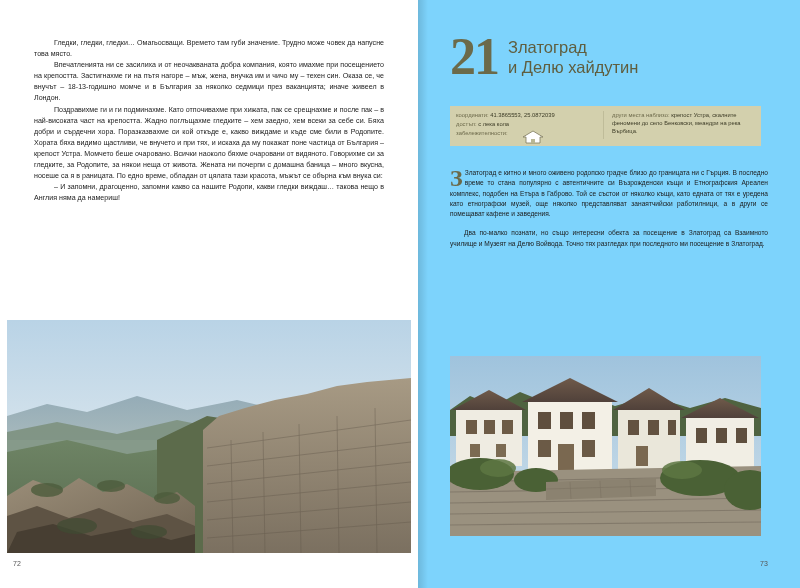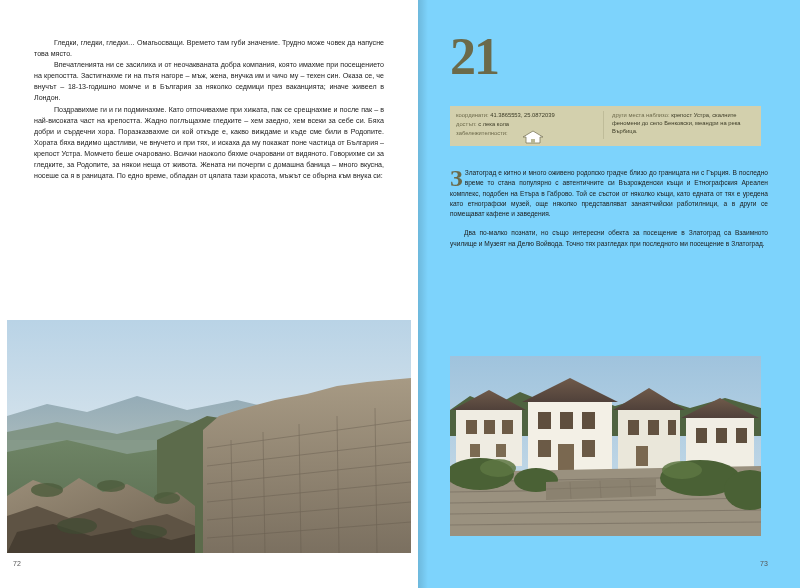--- a/index.html
+++ b/index.html
@@ -183,20 +183,21 @@
 <body>
 
 <div class="spread">
 
   <div class="page-left">
 
     <div class="left-text">
       <p>Гледки, гледки, гледки… Омагьосващи. Времето там губи значение. Трудно може човек да напусне това място.</p>
       <p>Впечатленията ни се засилиха и от неочакваната добра компания, която имахме при посещението на крепостта. Застигнахме ги на пътя нагоре – мъж, жена, внучка им и чичо му – техен син. Оказа се, че внучът – 18-13-годишно момче и в България за няколко седмици през ваканцията; иначе живеел в Лондон.</p>
       <p>Поздравихме ги и ги подминахме. Като отпочивахме при хижата, пак се срещнахме и после пак – в най-високата част на крепостта. Жадно поглъщахме гледките – хем заедно, хем всеки за себе си. Бяха добри и сърдечни хора. Поразказвахме си кой откъде е, какво виждаме и къде сме били в Родопите. Хората бяха видимо щастливи, че внучето и при тях, и искаха да му покажат поне частица от България – крепост Устра. Момчето беше очаровано. Всички наоколо бяхме очаровани от видяното. Говорихме си за гледките, за Родопите, за някои неща от живота. Жената ни почерпи с домашна баница – много вкусна, носеше са я в раницата. По едно време, обладан от цялата тази красота, мъжът се обърна към внука си:</p>
+      <p>– И запомни, драгоценно, запомни какво са нашите Родопи, какви гледки виждаш… такова нещо в Англия няма да намериш!</p>
     </div>
 
     <div class="left-photo">
       <svg width="404" height="233" viewBox="0 0 404 233" preserveAspectRatio="none">
         <defs>
           <linearGradient id="skyL" x1="0" y1="0" x2="0" y2="1">
             <stop offset="0%" stop-color="#b9d3e6"></stop>
             <stop offset="55%" stop-color="#d7e4ec"></stop>
             <stop offset="100%" stop-color="#e6eced"></stop>
           </linearGradient>
@@ -254,20 +255,24 @@
     </div>
 
     <div class="page-num-left">72</div>
   </div>
 
   <div class="page-right">
     <div class="gutter-shadow"></div>
 
     <div class="chapter-head">
       <div class="chapter-num">21</div>
+      <div class="chapter-title">
+        <div>Златоград</div>
+        <div>и Делю хайдутин</div>
+      </div>
     </div>
 
     <div class="infobox">
       <div class="infobox-col left">
         <div class="ib-row">
           <span class="ib-label">координати:</span>
           <span>41.3865553, 25.0872039</span>
         </div>
         <div class="ib-row">
           <span class="ib-label">достъп:</span>

